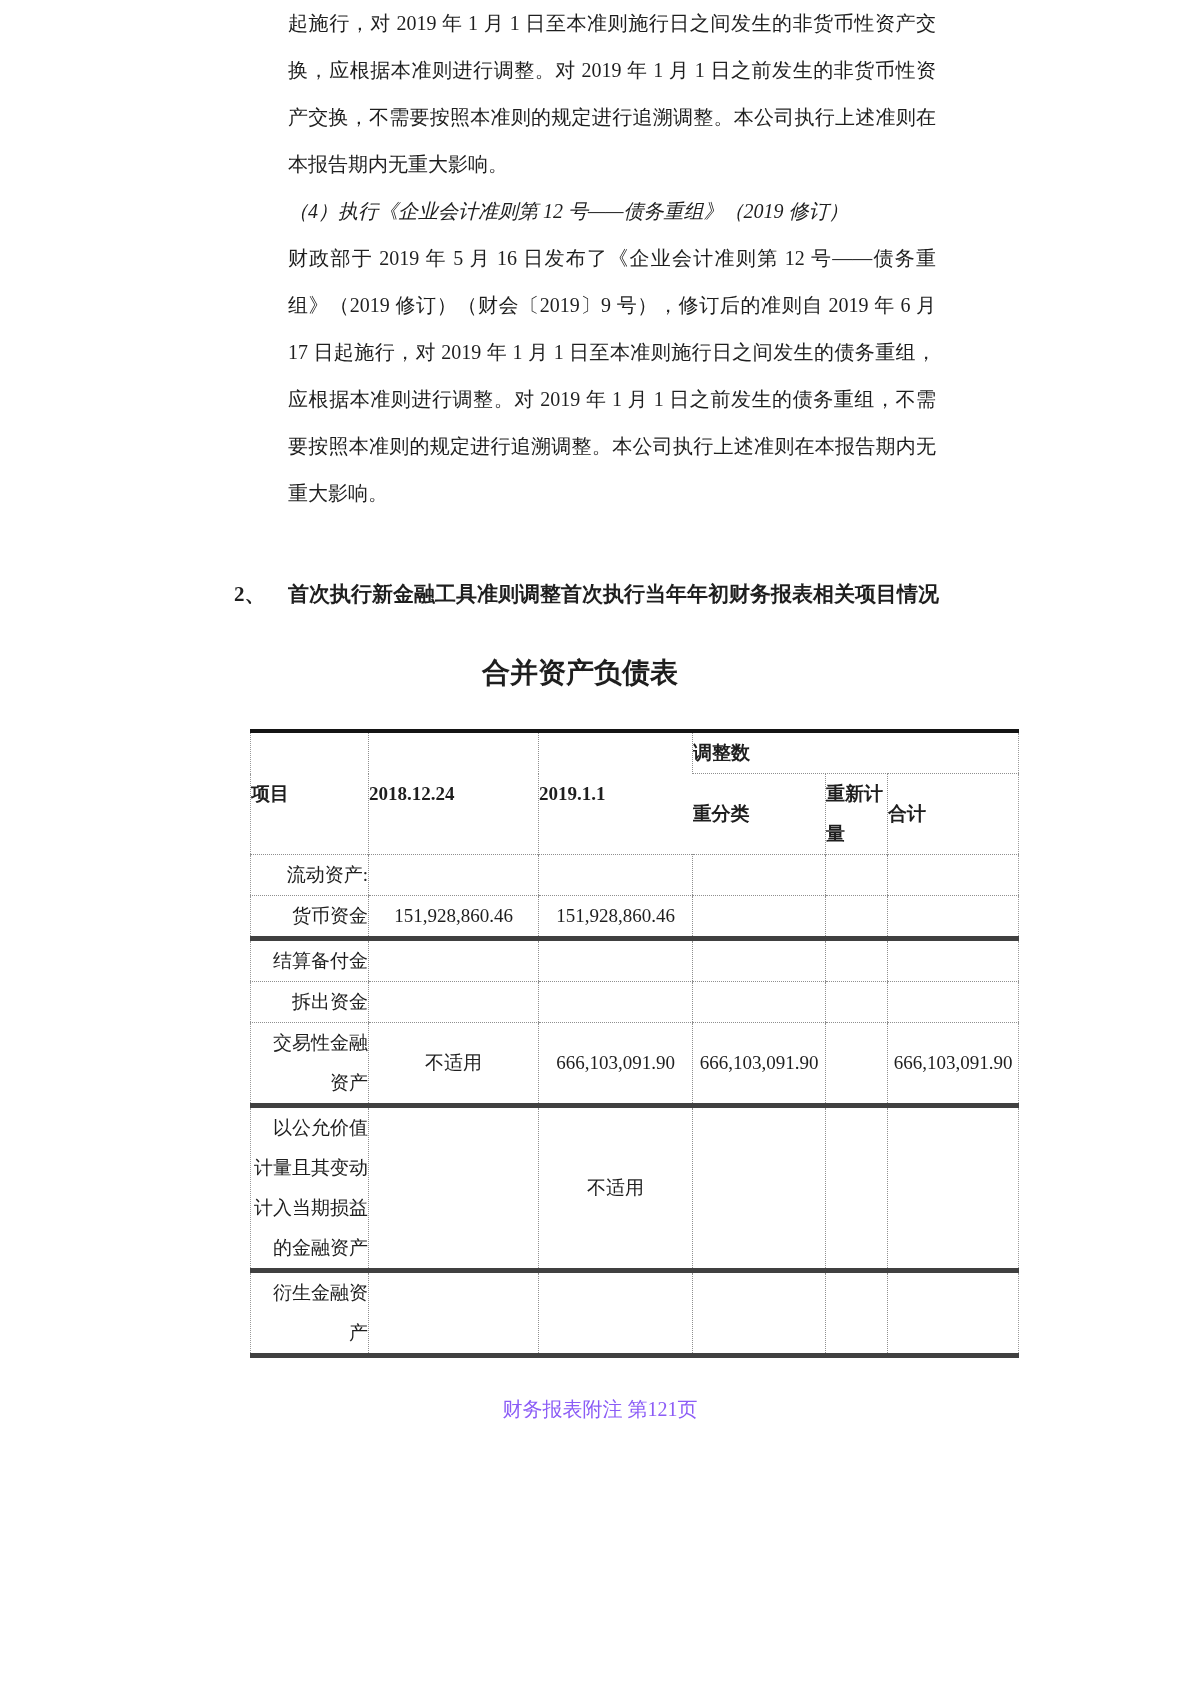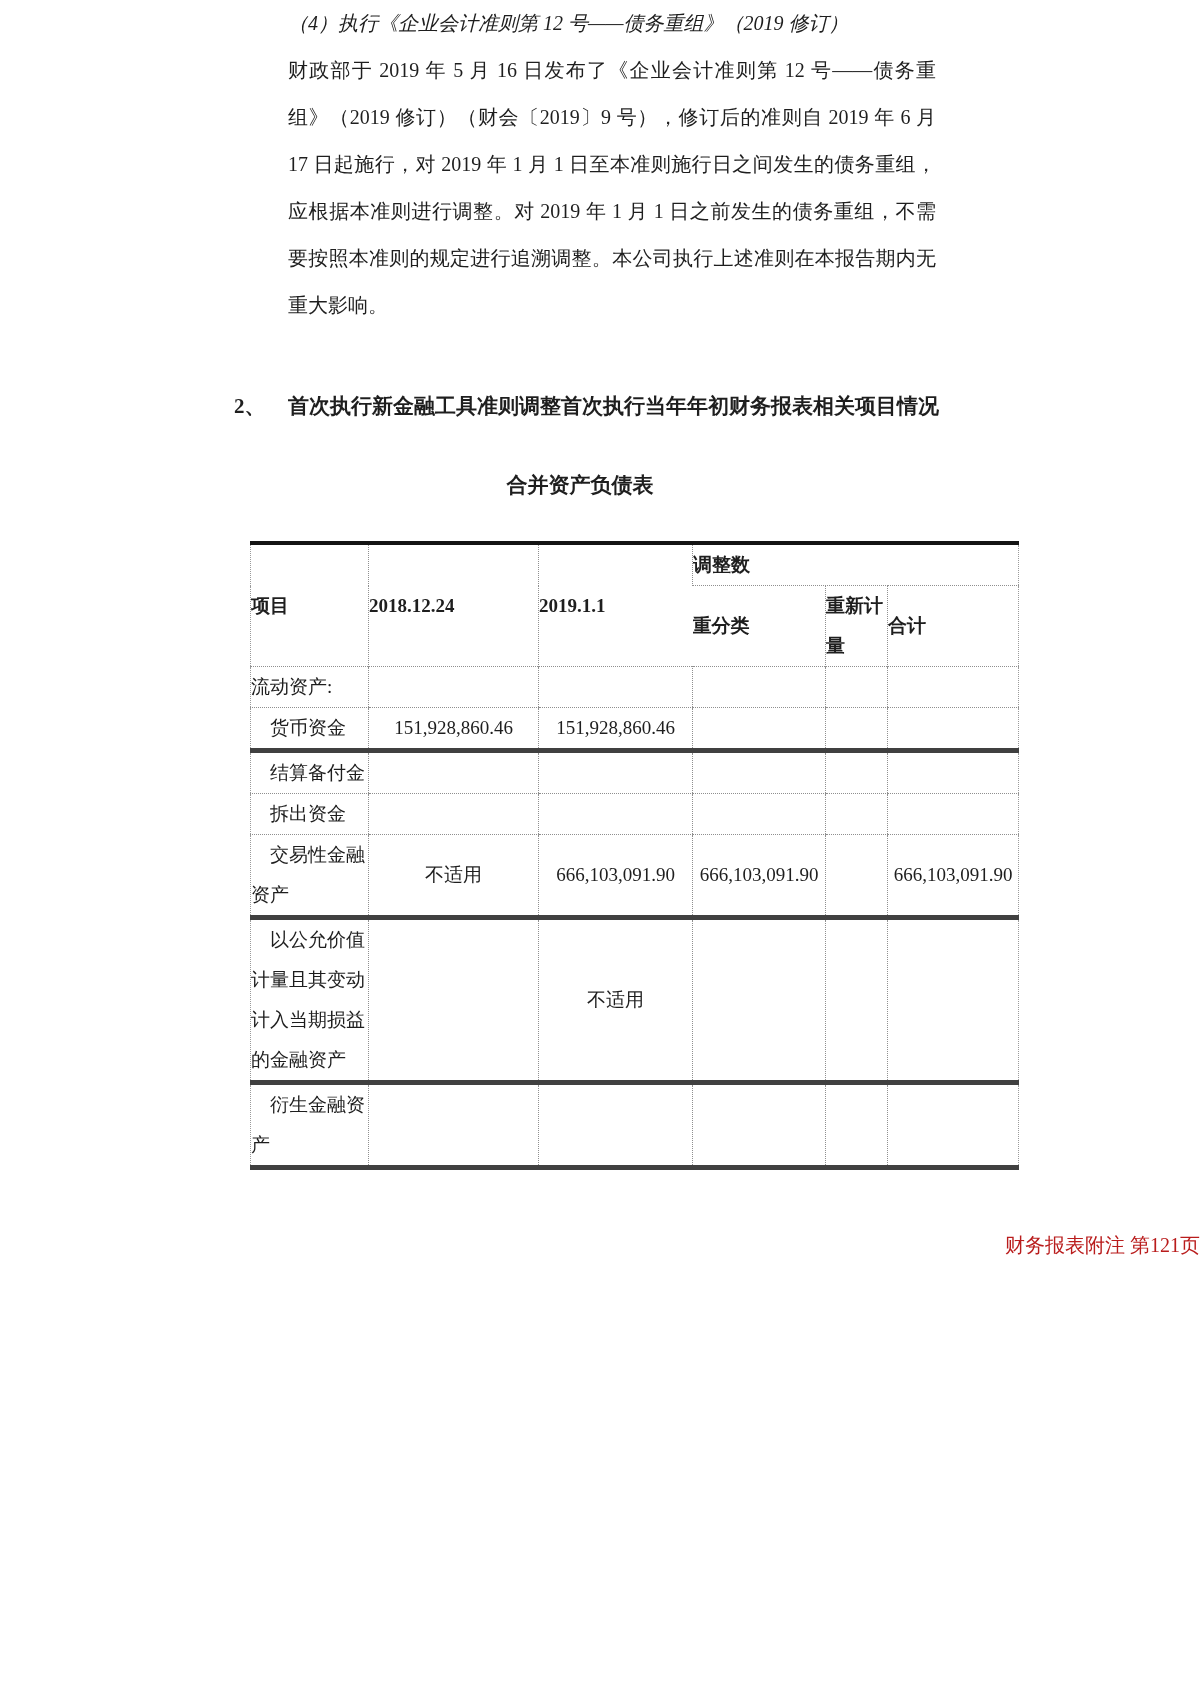--- a/index.html
+++ b/index.html
@@ -30,21 +30,21 @@
     font-size:21px;
     line-height:30px;
   }
   .section-heading .h-num { width:54px; flex:0 0 54px; }
   .table-title {
     margin-top:50px;
     margin-left:230px;
     width:700px;
     text-align:center;
     font-weight:bold;
-    font-size:21px;
+    font-size:28px;
     line-height:28px;
   }
   .table-wrap { margin:42px 0 0 250px; width:768px; }
   table.bs {
     border-collapse:collapse;
     table-layout:fixed;
     width:768px;
     border-top:4px solid #141414;
     border-left:1px dotted #9a9a9a;
     border-right:1px dotted #9a9a9a;
@@ -55,37 +55,38 @@
     line-height:40px;
     padding:0;
     border-left:1px dotted #8f8f8f;
     overflow:hidden;
   }
   table.bs th:first-child, table.bs td:first-child { border-left:none; }
   table.bs thead { border-bottom:1px dotted #8f8f8f; }
   table.bs th { font-weight:bold; text-align:left; }
   th.adj-group { line-height:38px; border-bottom:1px dotted #8f8f8f; }
   th.sub { line-height:40px; }
-  td.label { text-align:left; padding-left:14px; padding-right:4px;font-family:Liberation Serif, serif; }
+  td.label { text-align:right; padding-left:14px; padding-right:4px;font-family:Liberation Serif, serif; }
   td.label.item { text-indent:19px; }
   td.val { text-align:center; padding-right:10px; padding-left:2px; white-space:nowrap; }
   tr.dot td { border-bottom:1px dotted #8f8f8f; }
   tr.sol td { border-bottom:5px solid #404040; }
   .page-footer {
-    margin-top:62px;
+    margin-top:38px;
     width:1200px;
-    text-align:right;
+    text-align:center;
     font-size:20px;
-    color:#b91c1c;
+    color:#8b5cf6;
   }
 </style>
 </head>
 <body>
 
 <div class="text-col">
+  <p class="body-par par-1">起施行，对 2019 年 1 月 1 日至本准则施行日之间发生的非货币性资产交换，应根据本准则进行调整。对 2019 年 1 月 1 日之前发生的非货币性资产交换，不需要按照本准则的规定进行追溯调整。本公司执行上述准则在本报告期内无重大影响。</p>
   <p class="body-par par-2h">（4）执行《企业会计准则第 12 号——债务重组》（2019 修订）</p>
   <p class="body-par">财政部于 2019 年 5 月 16 日发布了《企业会计准则第 12 号——债务重组》（2019 修订）（财会〔2019〕9 号），修订后的准则自 2019 年 6 月 17 日起施行，对 2019 年 1 月 1 日至本准则施行日之间发生的债务重组，应根据本准则进行调整。对 2019 年 1 月 1 日之前发生的债务重组，不需要按照本准则的规定进行追溯调整。本公司执行上述准则在本报告期内无重大影响。</p>
 </div>
 
 <div class="section-heading">
   <span class="h-num">2、</span>
   <span>首次执行新金融工具准则调整首次执行当年年初财务报表相关项目情况</span>
 </div>
 
 <div class="table-title">合并资产负债表</div>

